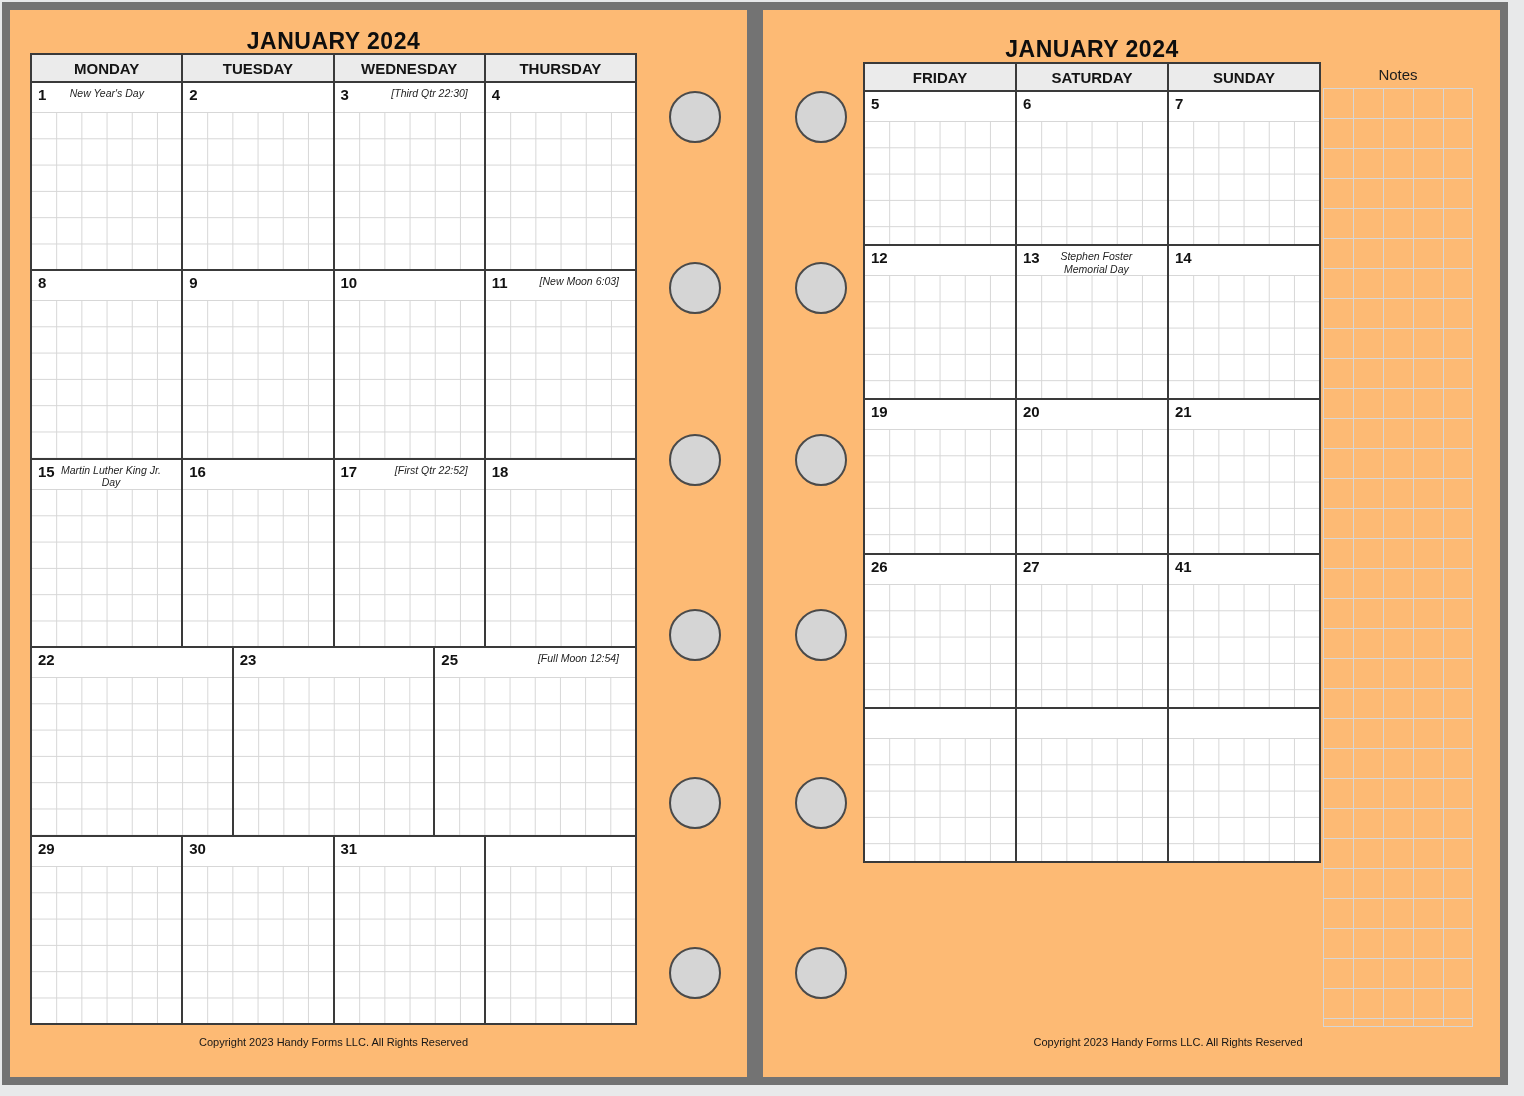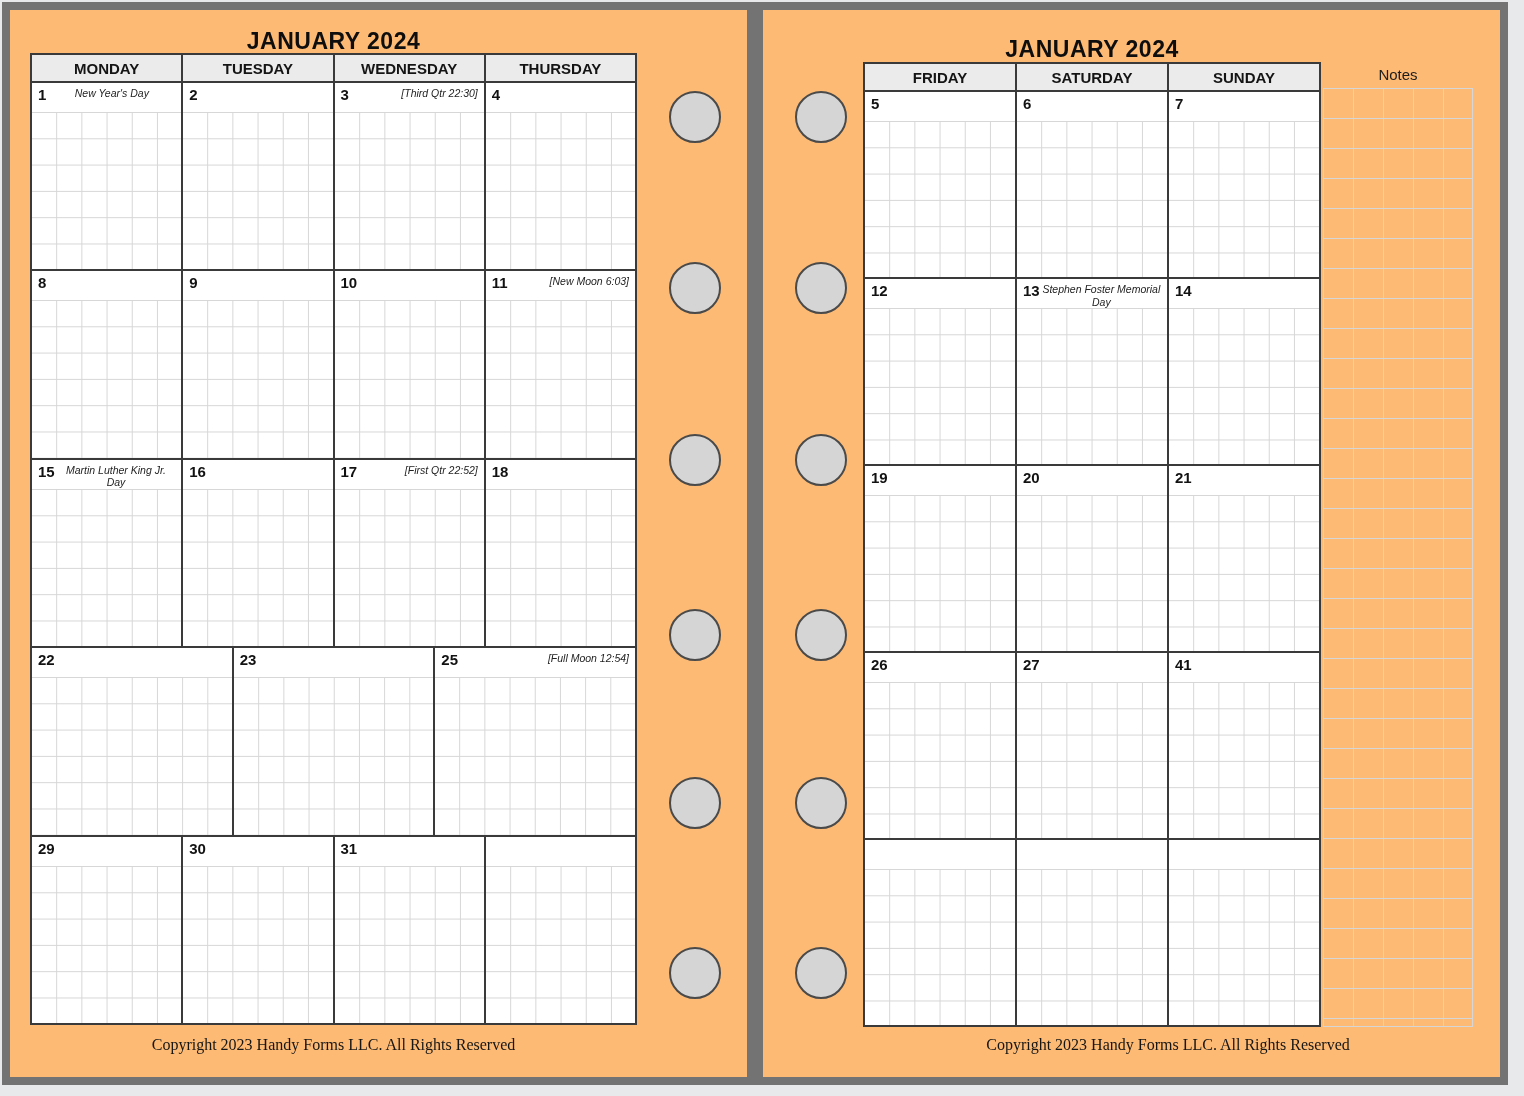--- a/index.html
+++ b/index.html
@@ -32,21 +32,21 @@
   .page-right .page-title { left:100px; width:458px; top:26px; }
 
   .cal {
     position:absolute;
     border:2px solid var(--table-line);
     box-sizing:border-box;
     display:flex; flex-direction:column;
     background:#fff;
   }
   .cal-left  { left:20px;  top:43px; width:607px; height:972px; }
-  .cal-right { left:100px; top:52px; width:458px; height:965px; }
+  .cal-right { left:100px; top:52px; width:458px; height:801px; }
 
   .cal-header {
     display:flex; height:26px; flex:0 0 26px;
     background:var(--header-bg);
     border-bottom:2px solid var(--table-line);
   }
   .hcell {
     flex:1; display:flex; align-items:center; justify-content:center;
     font-size:15px; font-weight:bold; color:#141414;
     border-right:2px solid var(--table-line);
@@ -63,21 +63,21 @@
     flex:1; display:flex; flex-direction:column;
     border-right:2px solid var(--table-line);
     overflow:hidden;
   }
   .dcell:last-child { border-right:none; }
 
   .band { height:29px; flex:0 0 29px; display:flex; align-items:flex-start; }
   .dnum { font-size:15px; font-weight:bold; padding:3px 0 0 6px; color:#121212; }
   .note {
     flex:1; font-style:italic; font-size:10.5px; line-height:1.2;
-    color:#232323; text-align:center; padding:4px 6px 0 2px;
+    color:#232323; text-align:center; padding:4px 16px 0 2px;
   }
   .note-right { text-align:right; }
 
   .cellgrid {
     flex:1;
     background-image:
       linear-gradient(to right,  var(--grid-line) 1px, transparent 1px),
       linear-gradient(to bottom, var(--grid-line) 1px, transparent 1px);
     background-size:25.2px 26.3px;
     background-position:-1px 0;
@@ -93,21 +93,21 @@
     border:1px solid var(--grid-line);
     background-image:
       linear-gradient(to right,  var(--grid-line) 1px, transparent 1px),
       linear-gradient(to bottom, var(--grid-line) 1px, transparent 1px);
     background-size:30px 30px;
     background-position:-1px -1px;
   }
 
   .page-footer {
     position:absolute; top:1026px;
-    text-align:center; font-size:16px; color:#161616;font-family:Liberation Serif, serif;
+    text-align:center; font-size:11px; color:#161616;
   }
   .page-left  .page-footer { left:20px;  width:607px; }
   .page-right .page-footer { left:100px; width:610px; }
 
   .hole {
     position:absolute;
     width:52px; height:52px; border-radius:50%;
     background:var(--hole-fill);
     border:2px solid var(--hole-border);
     box-sizing:border-box;

